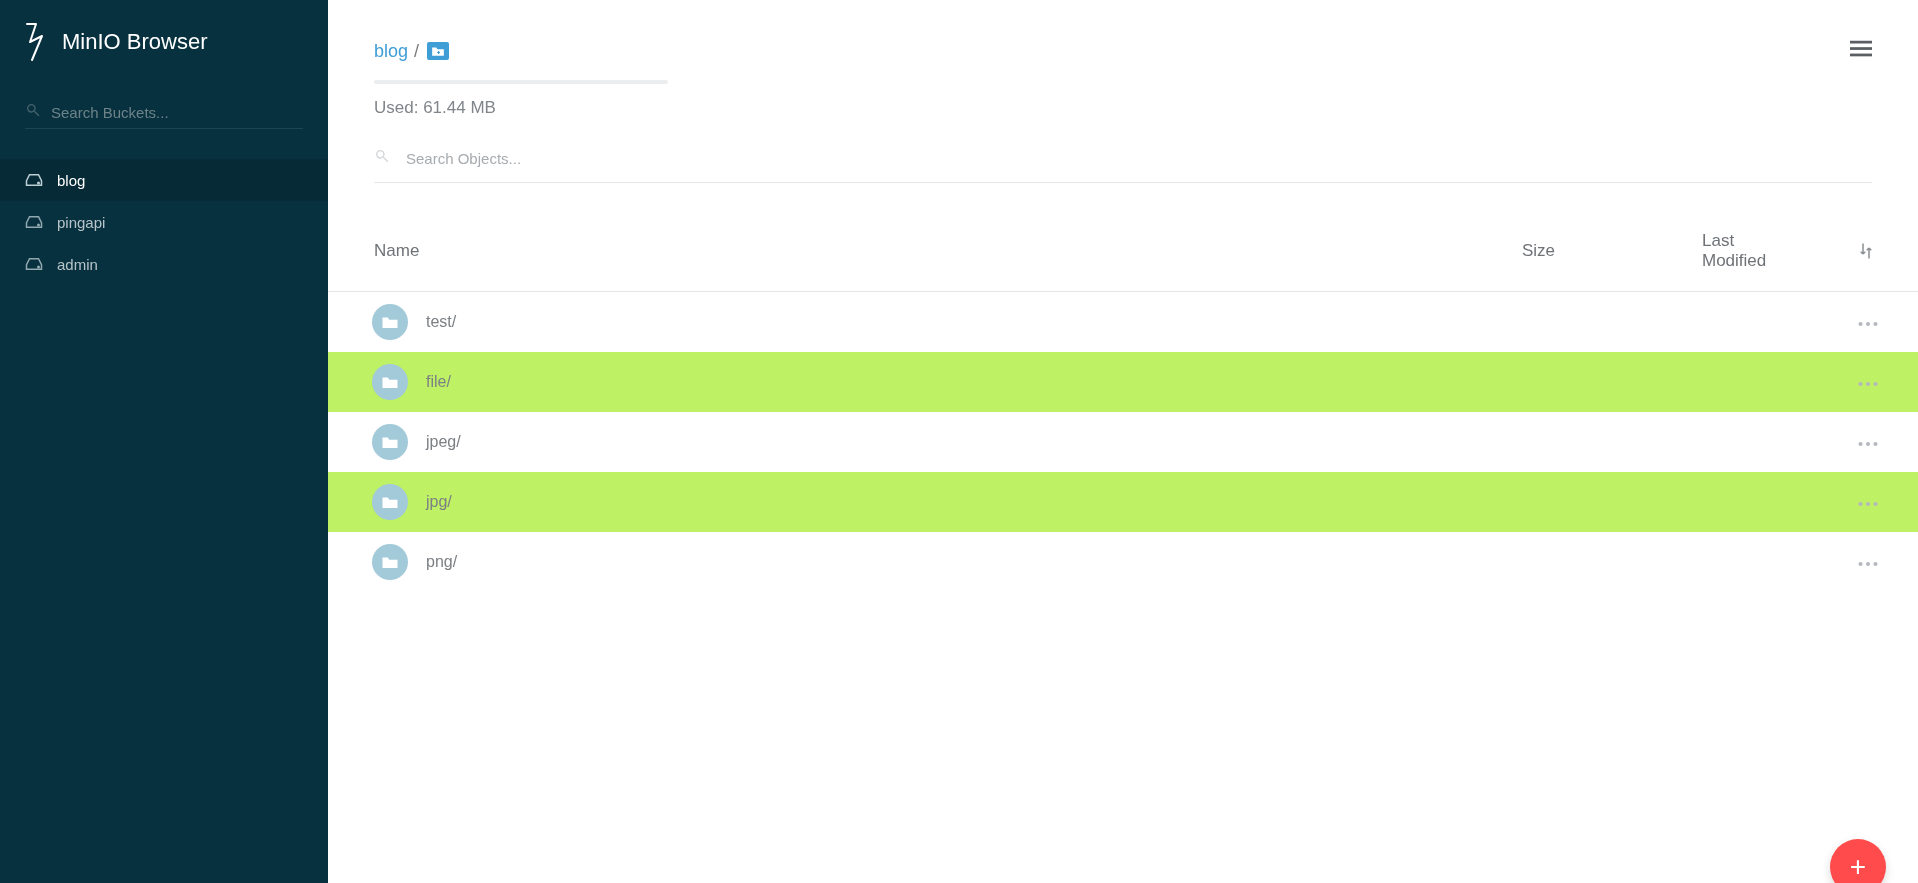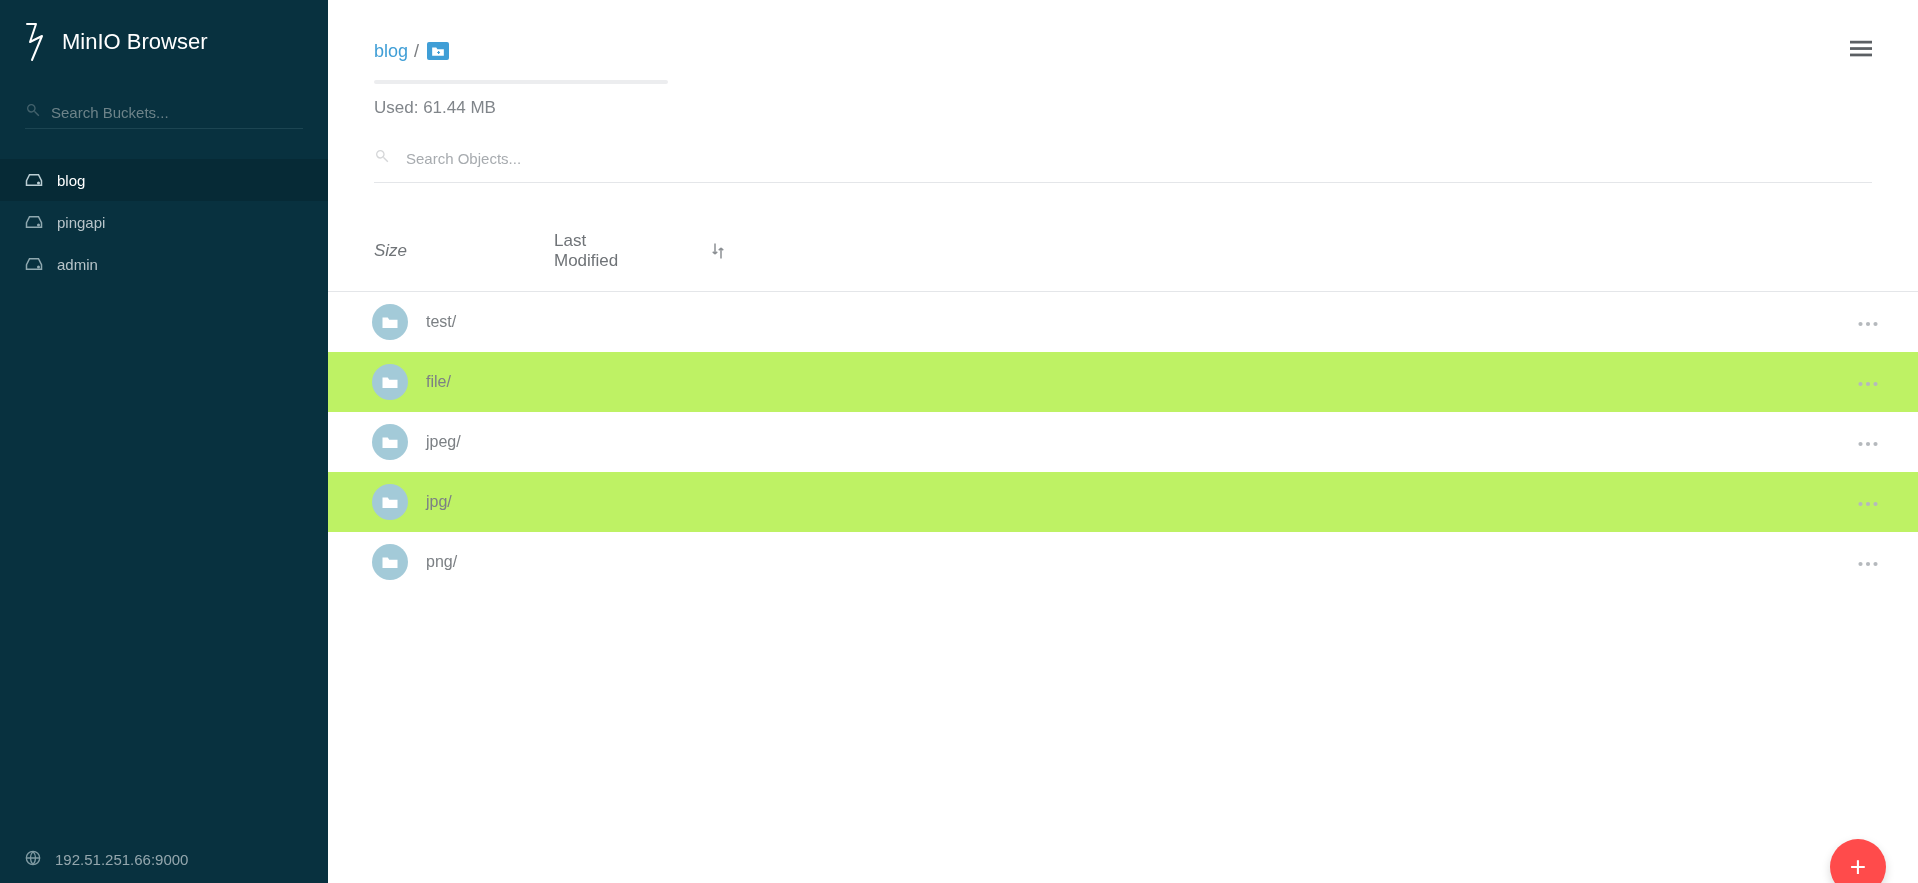--- a/index.html
+++ b/index.html
@@ -184,21 +184,21 @@
     }
     .thead {
       display: flex;
       align-items: center;
       padding: 18px 46px 20px 46px;
       border-bottom: 1px solid #e4e6e9;
       color: #6f7377;
       font-size: 17px;
     }
     .col-name { flex: 1; }
-    .col-size { width: 180px; font-style: italic; }
+    .col-size { width: 180px; }
     .col-modified { width: 170px; display:flex; align-items:center; gap: 60px; justify-content: space-between;}
     .sort-icon { color: #8c9094; display:flex; }
     .row {
       display: flex;
       align-items: center;
       padding: 12px 40px 12px 44px;
       font-size: 16px;
       color: #7c8084;
       position: relative;
     }
@@ -293,29 +293,20 @@
       <span class="bucket-icon">
         <svg width="18" height="14" viewBox="0 0 24 18" fill="none" stroke="#9fb6bd" stroke-width="2">
             <path d="M2 10 L6 2 L18 2 L22 10 L22 16 L2 16 Z"></path>
             <circle cx="18" cy="13" r="1" fill="#9fb6bd"></circle>
           </svg>
       </span>
       <span class="bucket-name">admin</span>
     </div>
   </div>
 
-  <div class="sidebar-footer">
-    <span>
-      <svg width="16" height="16" viewBox="0 0 24 24" fill="none" stroke="#9fb6bd" stroke-width="2">
-          <circle cx="12" cy="12" r="10"></circle>
-          <path d="M2 12h20M12 2a15 15 0 010 20M12 2a15 15 0 000 20"></path>
-        </svg>
-    </span>
-    <span>192.51.251.66:9000</span>
-  </div>
 </aside>
 
 <main class="main">
   <div class="top-row">
     <div class="breadcrumb">
       <a href="#">blog</a>
       <span>/</span>
       <span class="bc-add">
         <svg width="14" height="12" viewBox="0 0 24 20" fill="#fff">
             <path d="M2 4h7l2 3h11v11H2z" fill="#fff"></path>
@@ -341,20 +332,21 @@
     <span>
       <svg width="16" height="16" viewBox="0 0 24 24" fill="#888c91">
           <path d="M15.5 14h-.79l-.28-.27A6.471 6.471 0 0016 9.5 6.5 6.5 0 109.5 16a6.471 6.471 0 004.23-1.57l.27.28v.79L20 21.49 21.49 20 15.5 14zm-6 0C7.01 14 5 11.99 5 9.5S7.01 5 9.5 5 14 7.01 14 9.5 11.99 14 9.5 14z"></path>
         </svg>
     </span>
     <input class="object-search" type="text" placeholder="Search Objects..." style="">
   </div>
 
   <div class="table">
     <div class="thead">
+      <div class="col-name">Name</div>
       <div class="col-size">Size</div>
       <div class="col-modified">
         <span>Last Modified</span>
         <span class="sort-icon">
           <svg width="12" height="16" viewBox="0 0 16 20" fill="#8c9094">
               <path d="M4 0v14M4 14l-3-3M4 14l3-3" stroke="#8c9094" stroke-width="2" fill="none"></path>
               <path d="M12 20V6M12 6l-3 3M12 6l3 3" stroke="#8c9094" stroke-width="2" fill="none"></path>
             </svg>
         </span>
       </div>

